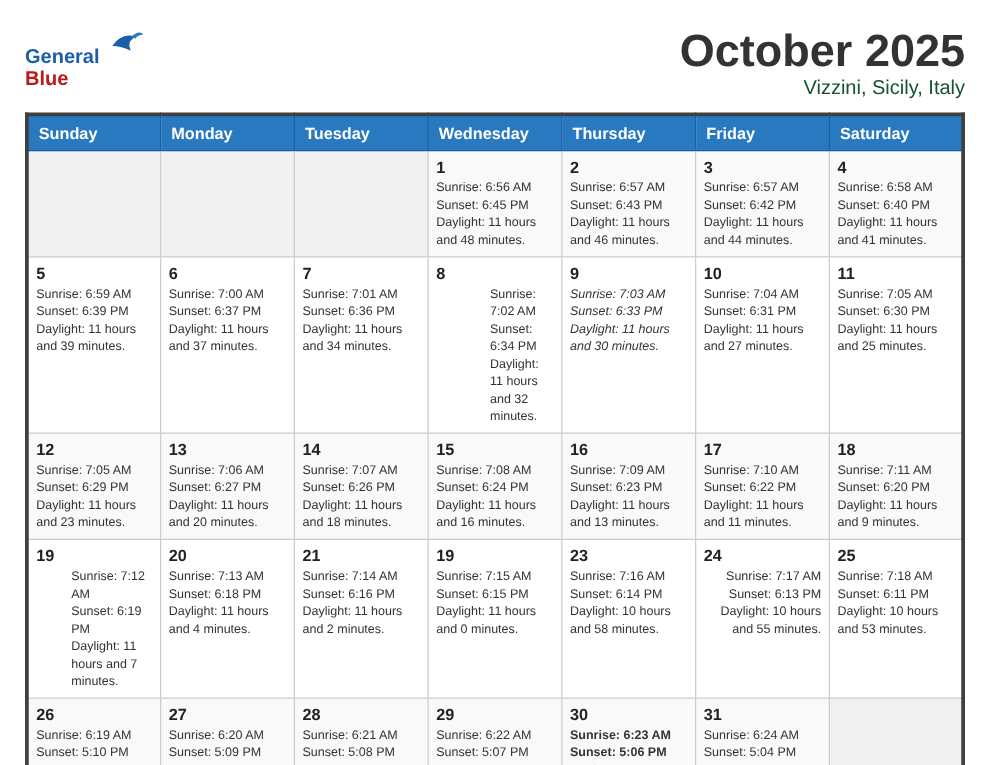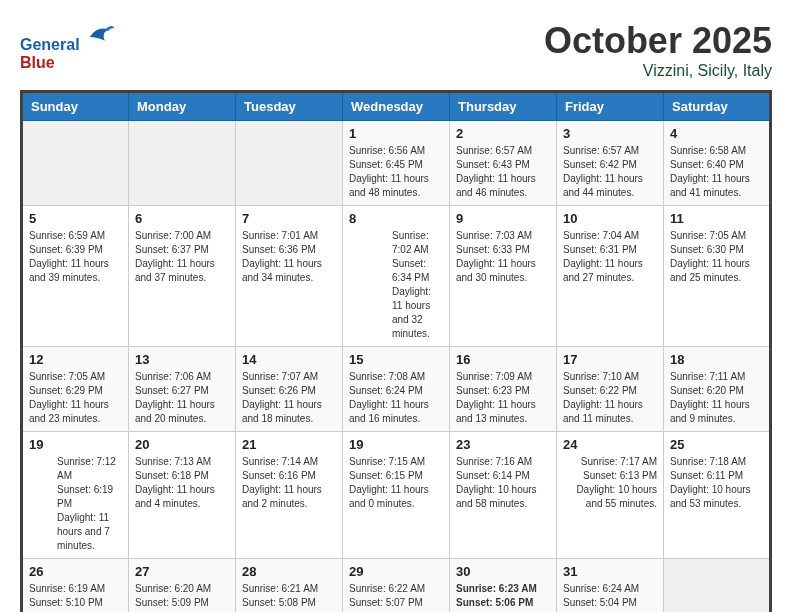--- a/index.html
+++ b/index.html
@@ -174,21 +174,21 @@
 Daylight: 11 hours and 34 minutes.</div>
         </td>
         <td>
           <div class="day-num">8</div>
           <div class="day-info" style="white-space: pre-line; margin-left: 43px;">Sunrise: 7:02 AM
 Sunset: 6:34 PM
 Daylight: 11 hours and 32 minutes.</div>
         </td>
         <td>
           <div class="day-num">9</div>
-          <div class="day-info" style="white-space: pre-line;">Sunrise: 7:03 AM
+          <div class="day-info" style="white-space: pre-line; font-style: italic;">Sunrise: 7:03 AM
 Sunset: 6:33 PM
 Daylight: 11 hours and 30 minutes.</div>
         </td>
         <td>
           <div class="day-num">10</div>
           <div class="day-info" style="white-space: pre-line;">Sunrise: 7:04 AM
 Sunset: 6:31 PM
 Daylight: 11 hours and 27 minutes.</div>
         </td>
         <td>

